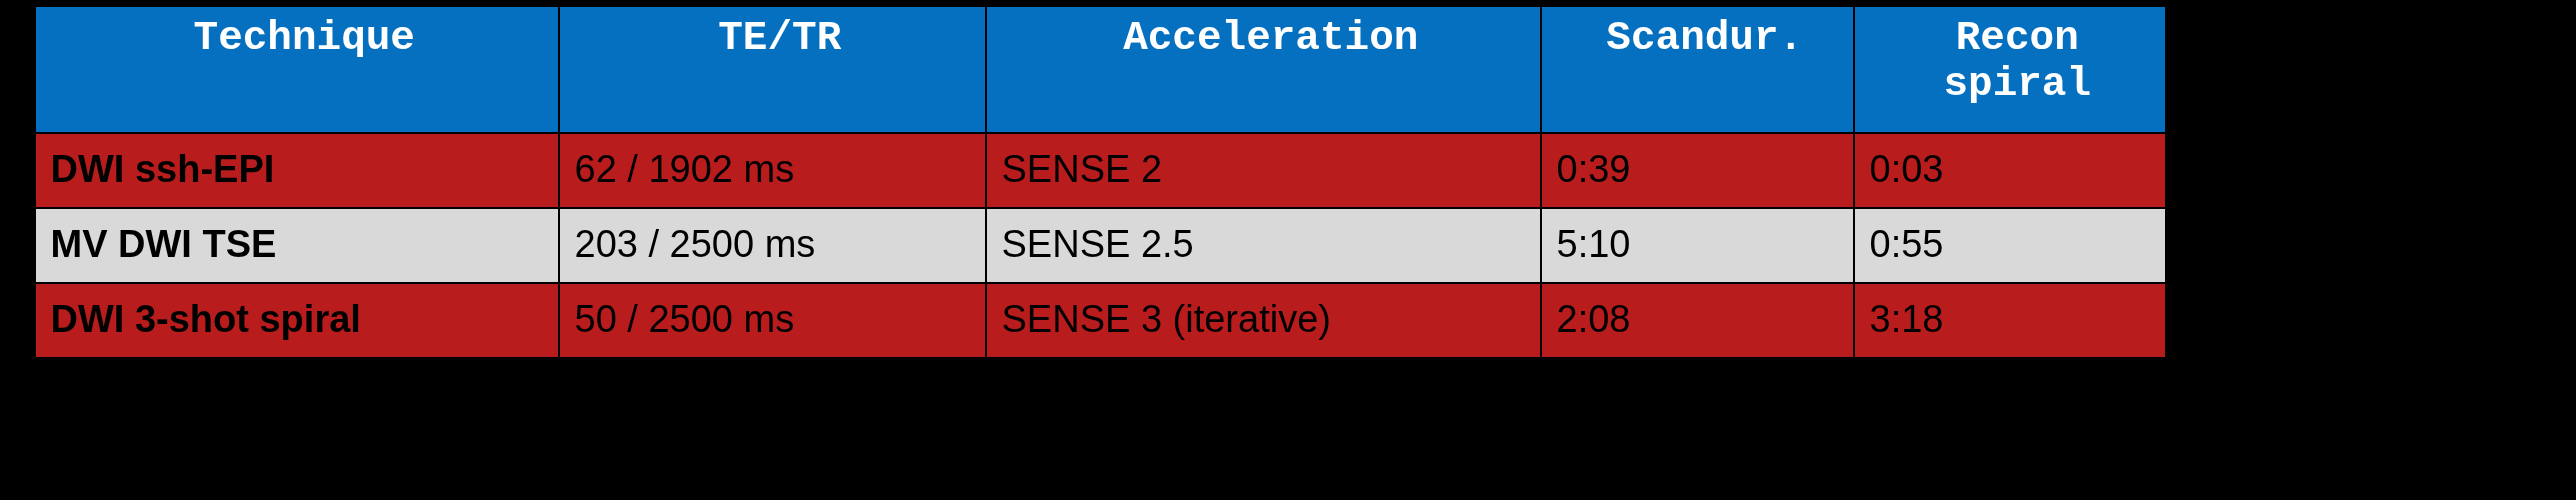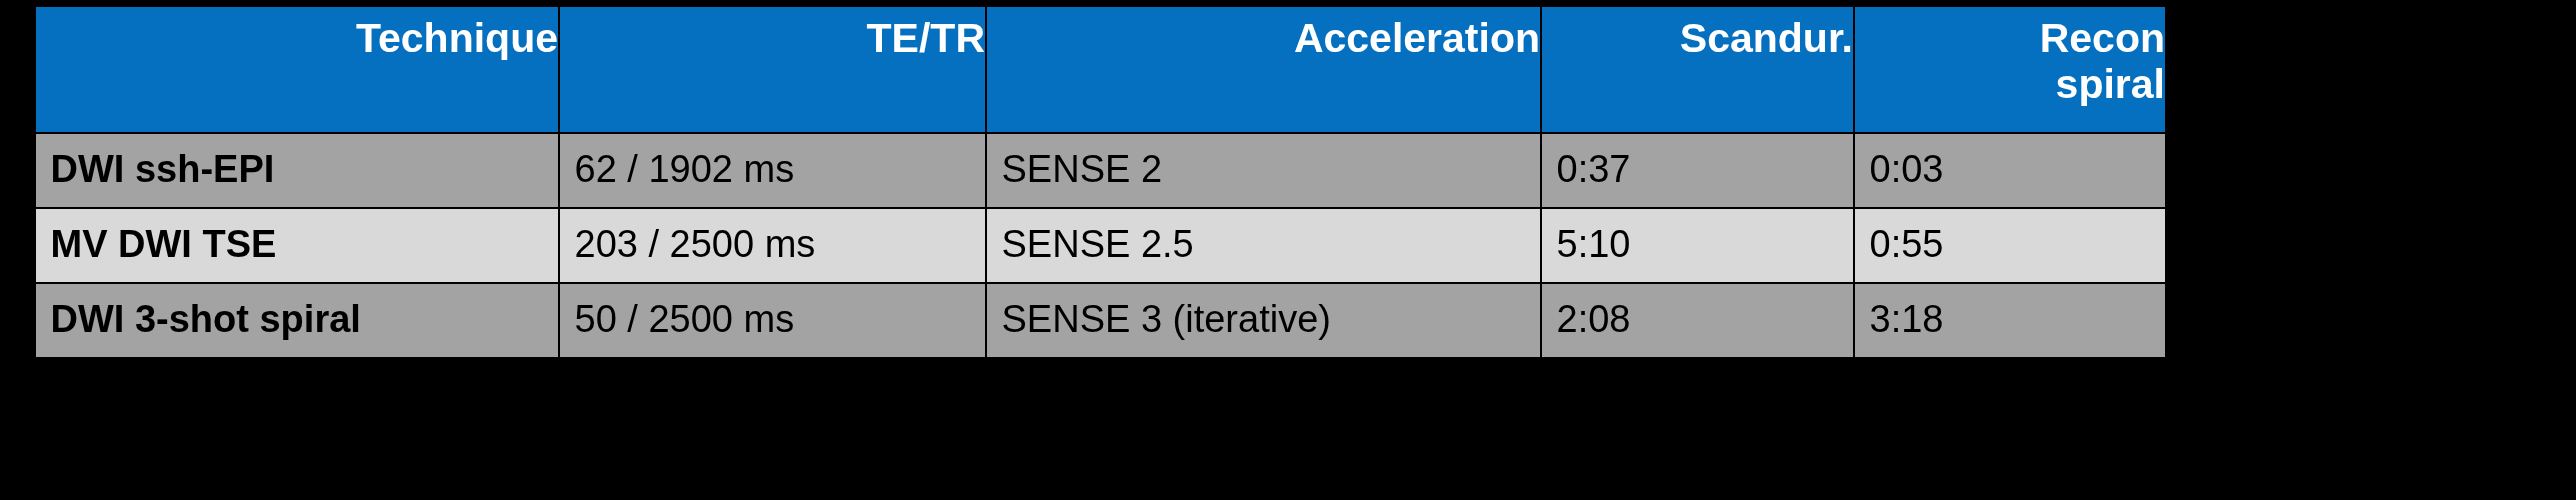--- a/index.html
+++ b/index.html
@@ -43,45 +43,46 @@
   col.col-accel       { width: 555px; }
   col.col-scandur     { width: 313px; }
   col.col-recon       { width: 312px; }
 
   thead th {
     background: #0670C0;
     color: #FFFFFF;
     font-weight: bold;
     font-size: 41px;
     line-height: 1.12;
-    text-align: right;
+    text-align: center;
     vertical-align: top;
     padding: 9.2px 0 0 14.5px;
     height: 127px;
     box-sizing: border-box;
     border: 2.6px solid #000000;
     letter-spacing: 0px;
     white-space: pre-line;
+    font-family: Liberation Mono, monospace;
   }
 
   tbody td {
     font-size: 38px;
     line-height: 1.05;
     text-align: left;
     vertical-align: middle;
     padding: 2.6px 0 5.3px 14.5px;
     height: 75px;
     box-sizing: border-box;
     border: 2.6px solid #000000;
     color: #000000;
     white-space: nowrap;
     overflow: hidden;
   }
 
-  tbody tr.row-light td { background: #a3a3a3; }
+  tbody tr.row-light td { background: #b91c1c; }
   tbody tr.row-dark  td { background: #D9D9D9; margin-top: 44px; }
 
   tbody td.cell-technique {
     font-weight: bold;
   }
 </style>
 </head>
 <body>
 
 <div id="page">
@@ -105,21 +106,21 @@
           <th>Recon
 spiral</th>
         </tr>
       </thead>
 
       <tbody>
         <tr class="row-light">
           <td class="cell-technique">DWI ssh-EPI</td>
           <td>62 / 1902 ms</td>
           <td>SENSE 2</td>
-          <td>0:37</td>
+          <td>0:39</td>
           <td>0:03</td>
         </tr>
         <tr class="row-dark">
           <td class="cell-technique">MV DWI TSE</td>
           <td>203 / 2500 ms</td>
           <td>SENSE 2.5</td>
           <td>5:10</td>
           <td>0:55</td>
         </tr>
         <tr class="row-light">

